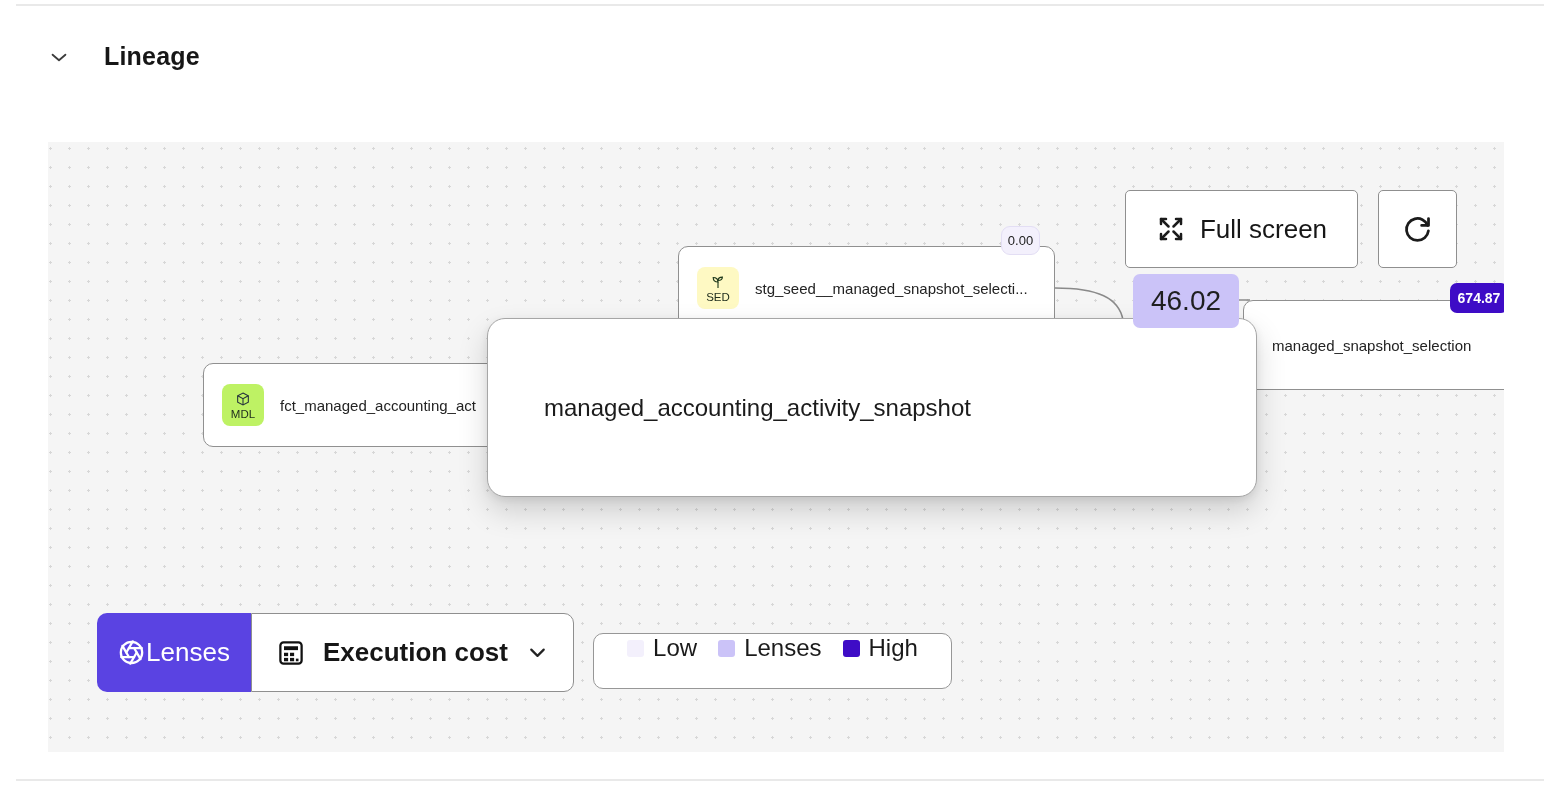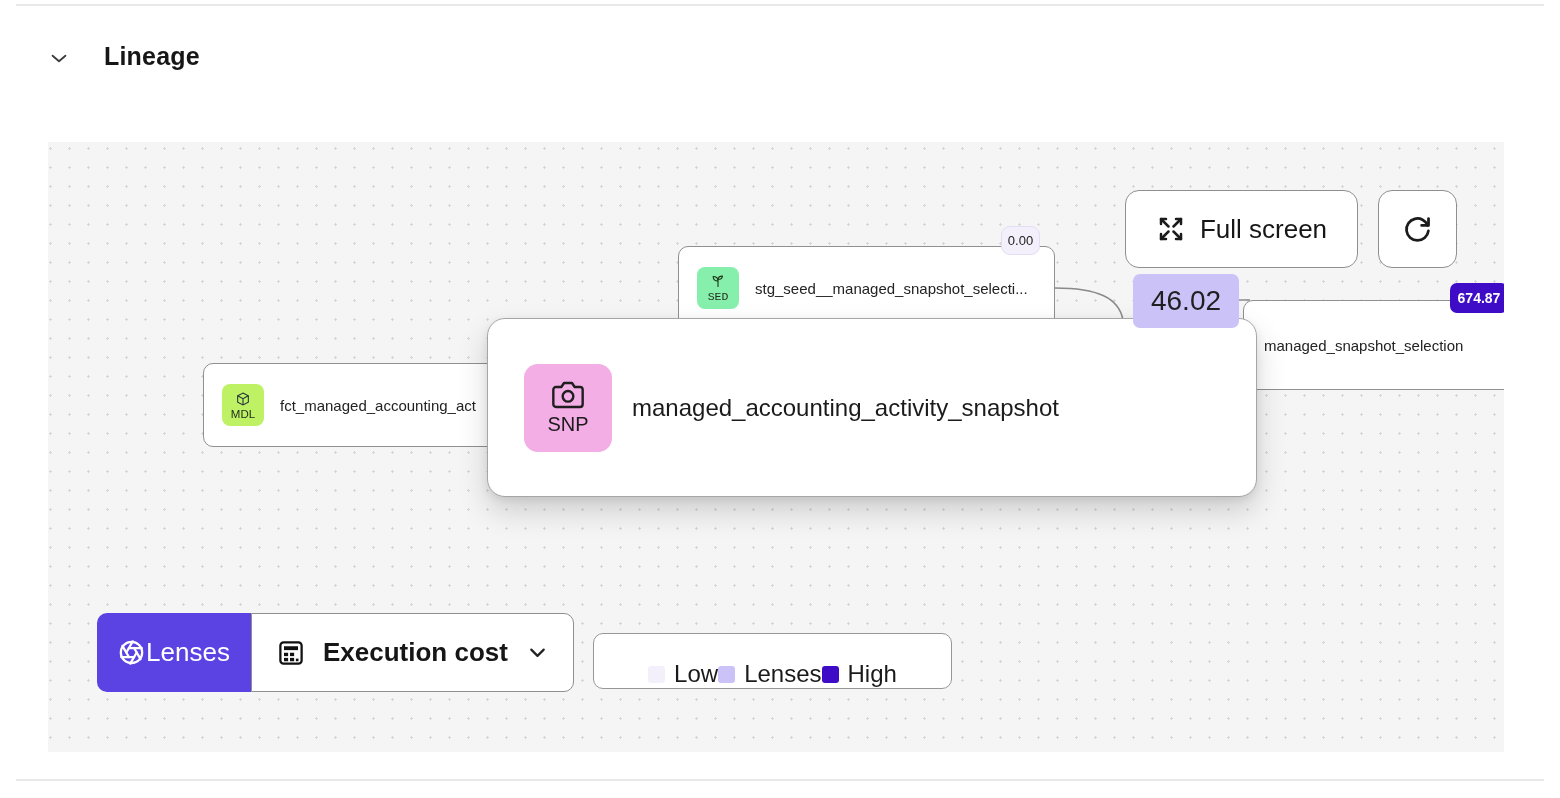--- a/index.html
+++ b/index.html
@@ -2,21 +2,21 @@
 <html><head>
 <meta charset="utf-8">
 <style>
   * { margin:0; padding:0; box-sizing:border-box; }
   html,body { width:1560px; height:798px; background:#ffffff;
               font-family:"Liberation Sans", sans-serif; color:#1e1e1e; overflow:hidden; }
   .divider { position:absolute; left:16px; width:1528px; height:2px; background:#e9e9e9; }
   .divider.top { top:4px; }
   .divider.bottom { top:779px; }
 
-  .section-header { position:absolute; left:46px; top:42px; display:flex; align-items:flex-end; gap:32px; }
+  .section-header { position:absolute; left:46px; top:42px; display:flex; align-items:center; gap:32px; }
   .collapse-btn { width:26px; height:26px; display:flex; align-items:center; justify-content:center; cursor:pointer; }
   .collapse-btn svg { width:22px; height:22px; }
   .page-title { font-size:25px; font-weight:700; color:#161616; letter-spacing:.2px; }
 
   
   .canvas { position:absolute; left:48px; top:142px; width:1456px; height:610px;
             background-color:#f5f5f5; overflow:hidden;
             background-image:radial-gradient(circle, #d7d7d7 1.2px, transparent 1.3px);
             background-size:19px 19px; background-position:12px 16px; }
   .edges { position:absolute; left:0; top:0; z-index:1; }
@@ -25,21 +25,21 @@
   .node { position:absolute; background:#fff; border:1.5px solid #909090; border-radius:10px;
           display:flex; align-items:center; z-index:5; }
   .node-fct   { left:155px; top:221px; width:336px; height:84px; padding-left:18px; }
   .node-seed  { left:630px; top:104px; width:377px; height:84px; padding-left:18px; }
   .node-target{ left:1195px; top:158px; width:330px; height:90px; padding-left:20px; z-index:4; }
   .type-badge { width:42px; height:42px; border-radius:8px; display:flex; flex-direction:column;
                 align-items:center; justify-content:center; flex:0 0 auto; }
   .type-badge svg { width:16px; height:16px; }
   .type-badge .tb-label { font-size:11.5px; font-weight:500; color:#22301f; margin-top:1px; }
   .badge-mdl { background:#bef264; }
-  .badge-sed { background:#86efac;font-family:Liberation Mono, monospace; }
+  .badge-sed { background:#fef9c3; }
   .node-label { margin-left:16px; font-size:15px; color:#232323; white-space:nowrap; }
 
   .cost-chip { position:absolute; display:flex; align-items:center; justify-content:center; z-index:6; }
   .chip-low  { left:953px; top:84px; width:39px; height:29px; background:#f3f0fc;
                border:1px solid #e3def4; border-radius:9px; font-size:13px; color:#222; }
   .chip-high { left:1402px; top:141px; width:58px; height:30px; background:#3e0cc6;
                border-radius:7px; font-size:14px; font-weight:700; color:#fff; }
   .chip-med  { left:1085px; top:132px; width:106px; height:54px; background:#cbc3f8;
                border-radius:7px; font-size:28px; color:#1f1f1f; z-index:30; }
 
@@ -48,21 +48,21 @@
                 background:#fff; border:1px solid #a6a6a6; border-radius:18px;
                 box-shadow:0 14px 30px rgba(0,0,0,.16), 0 3px 8px rgba(0,0,0,.08);
                 display:flex; align-items:center; padding-left:36px; }
   .snp-badge { width:88px; height:88px; border-radius:14px; background:#f3aee5;
                display:flex; flex-direction:column; align-items:center; justify-content:center; }
   .snp-badge svg { width:32px; height:32px; }
   .snp-badge .tb-label { font-size:20px; font-weight:500; color:#1c1c1c; margin-top:2px; }
   .hover-title { margin-left:20px; font-size:24px; font-weight:400; color:#1b1b1b; white-space:nowrap; }
 
   
-  .btn { background:#fff; border:1.5px solid #8f8f8f; border-radius:14px; cursor:pointer;
+  .btn { background:#fff; border:1.5px solid #8f8f8f; border-radius:5px; cursor:pointer;
          display:flex; align-items:center; justify-content:center; position:absolute; z-index:40; }
   .btn-fullscreen { left:1077px; top:48px; width:233px; height:78px; gap:14px; }
   .btn-fullscreen svg { width:30px; height:30px; }
   .btn-fullscreen .btn-label { font-size:26px; font-weight:500; color:#161616; }
   .btn-refresh { left:1330px; top:48px; width:79px; height:78px; }
   .btn-refresh svg { width:33px; height:33px; }
 
   
   .lens-bar { position:absolute; left:49px; top:471px; height:79px; display:flex; z-index:40; }
   .lenses-btn { width:154px; height:79px; background:#5a43e2; border-radius:10px 0 0 10px;
@@ -72,21 +72,21 @@
   .lens-select { width:323px; height:79px; background:#fff; border:1.5px solid #8f8f8f;
                  border-radius:0 10px 10px 0; display:flex; align-items:center;
                  padding:0 24px 0 24px; gap:17px; cursor:pointer; }
   .lens-select svg.grid { width:30px; height:30px; }
   .lens-select .sel-label { font-size:26px; font-weight:700; color:#161616; flex:1; }
   .lens-select svg.chev { width:23px; height:23px; }
 
   
   .legend { position:absolute; left:545px; top:491px; width:359px; height:56px; z-index:40;
             background:#fff; border:1.5px solid #979797; border-radius:10px;
-            display:flex; align-items:flex-end; justify-content:center; }
+            display:flex; align-items:flex-start; justify-content:center; gap:21px; }
   .legend-item { display:flex; align-items:center; gap:9px; }
   .swatch { width:17px; height:17px; border-radius:3px; }
   .legend-label { font-size:24px; color:#1a1a1a; }
 </style>
 </head>
 <body>
 
 <div class="divider top"></div>
 
 <div class="section-header">
@@ -123,32 +123,25 @@
         <path d="M12 12 C12 7.5 8.8 5.2 4.8 5.2 C4.8 9.7 8.2 12 12 12 Z"></path>
         <path d="M12 9.8 C12 6.6 14.4 4.6 18.6 4.6 C18.6 8.2 16 9.8 12 9.8 Z"></path>
       </svg>
       <span class="tb-label">SED</span>
     </div>
     <span class="node-label">stg_seed__managed_snapshot_selecti...</span>
   </div>
   <div class="cost-chip chip-low">0.00</div>
 
   <div class="node node-target">
-    <span class="node-label" style="margin-left:0">managed_snapshot_selection</span>
+    <span class="node-label" style="margin-left:8px">managed_snapshot_selection</span>
   </div>
   <div class="cost-chip chip-high">674.87</div>
 
   <div class="hover-card">
-    <div class="snp-badge">
-      <svg viewBox="0 0 24 24" fill="none" stroke="#1f1f1f" stroke-width="1.8" stroke-linejoin="round">
-        <path d="M23 19a2 2 0 0 1-2 2H3a2 2 0 0 1-2-2V8a2 2 0 0 1 2-2h4l2-3h6l2 3h4a2 2 0 0 1 2 2z"></path>
-        <circle cx="12" cy="13" r="4"></circle>
-      </svg>
-      <span class="tb-label">SNP</span>
-    </div>
     <span class="hover-title">managed_accounting_activity_snapshot</span>
   </div>
 
   <div class="cost-chip chip-med">46.02</div>
 
   <div class="btn btn-fullscreen">
     <svg viewBox="0 0 24 24" fill="none" stroke="#1b1b1b" stroke-width="2" stroke-linecap="round" stroke-linejoin="round">
       <path d="M16 4h4v4"></path>
         <path d="M14 10l6-6"></path>
       <path d="M8 20H4v-4"></path>

